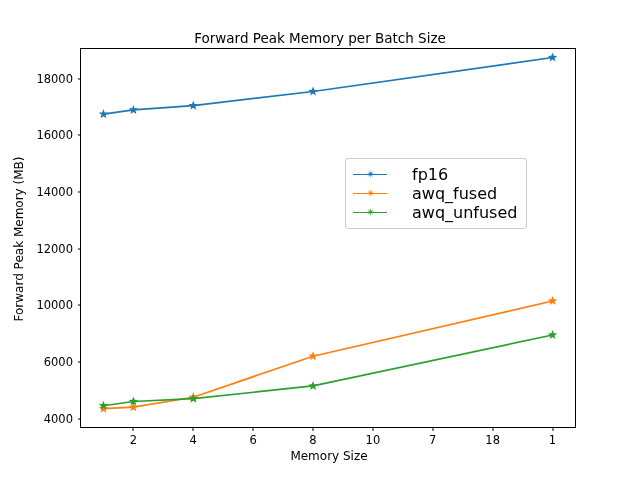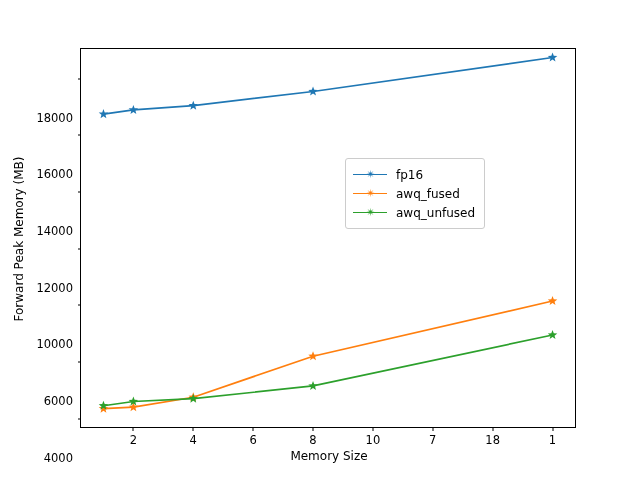--- a/index.html
+++ b/index.html
@@ -29,21 +29,21 @@
     position:absolute;
     left:-62px;top:190px;
     transform:translate(-50%,-50%) rotate(-90deg);
     transform-origin:50% 50%;
     white-space:nowrap;font-size:12px;color:#000;
   }
   .ytick{position:absolute;right:100%;white-space:nowrap;}
   .ytick .tlabel{
     position:absolute;right:8px;top:50%;
     transform:translateY(-50%);
-    font-size:11.5px;color:#000;white-space:nowrap;margin-top:39px;
+    font-size:11.5px;color:#000;white-space:nowrap;
   }
   .ytick .tmark{
     position:absolute;right:0;top:50%;
     transform:translateY(-50%);
     width:3.5px;height:1px;background:#000;
   }
 
   
   #x-axis-label{
     position:absolute;left:248px;top:400px;
@@ -76,29 +76,30 @@
   .legend-swatch{
     position:relative;width:34px;height:14px;margin-right:9px;flex:none;
   }
   .legend-swatch .lline{
     position:absolute;left:0;top:6px;width:34px;height:1.7px;
   }
   .legend-swatch .lstar{
     position:absolute;left:13px;top:3px;
     font-size:11px;line-height:8px;
   }
-  .legend-label{font-size:12px;color:#000;white-space:nowrap;}
+  .legend-label{font-size:16px;color:#000;white-space:nowrap;margin-left:16px;}
 
   svg{display:block;}
 </style>
 </head>
 <body>
 
 <div id="figure">
 
+  <div id="chart-title">Forward Peak Memory per Batch Size</div>
 
   <div id="plot-area">
 
     <div id="y-axis-label">Forward Peak Memory (MB)</div>
     <div id="x-axis-label">Memory Size</div>
 
     <div id="y-ticks">
         <div class="ytick" style="top: 369.506px; height: 0px;">
           <span class="tlabel">4000</span>
           <span class="tmark"></span>

